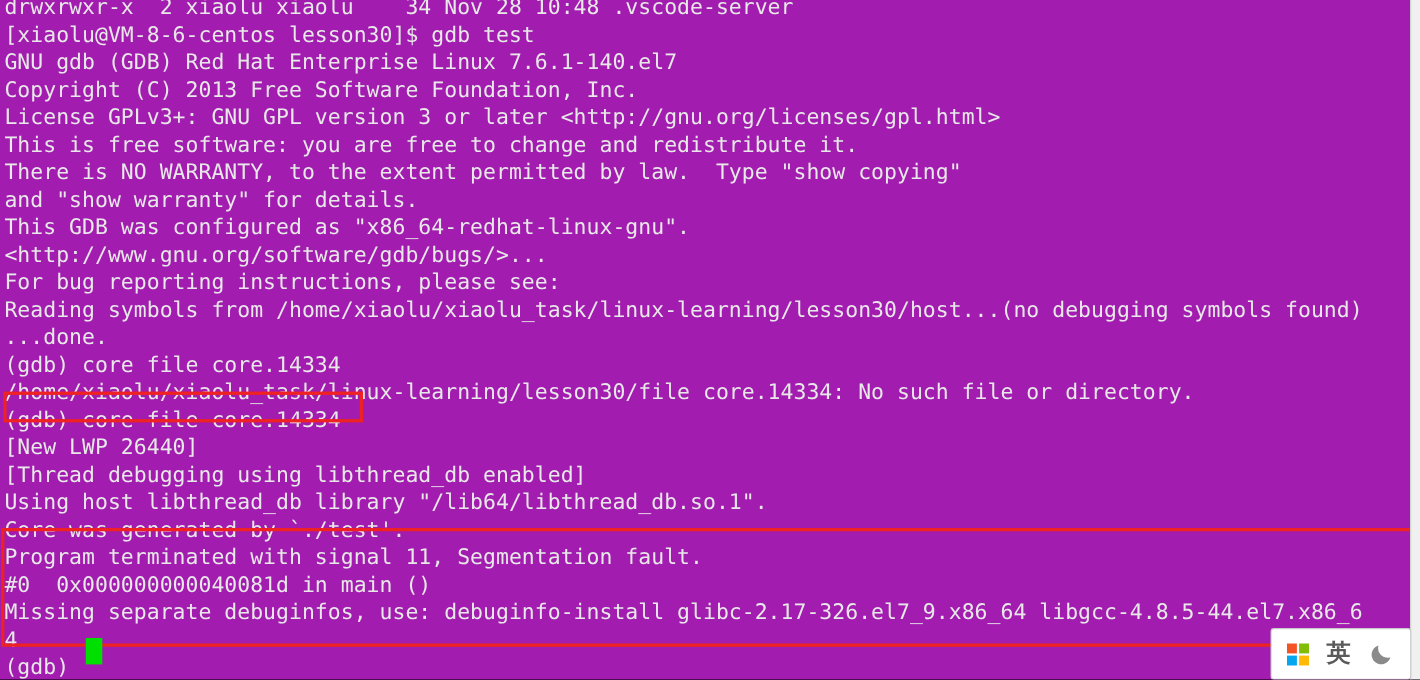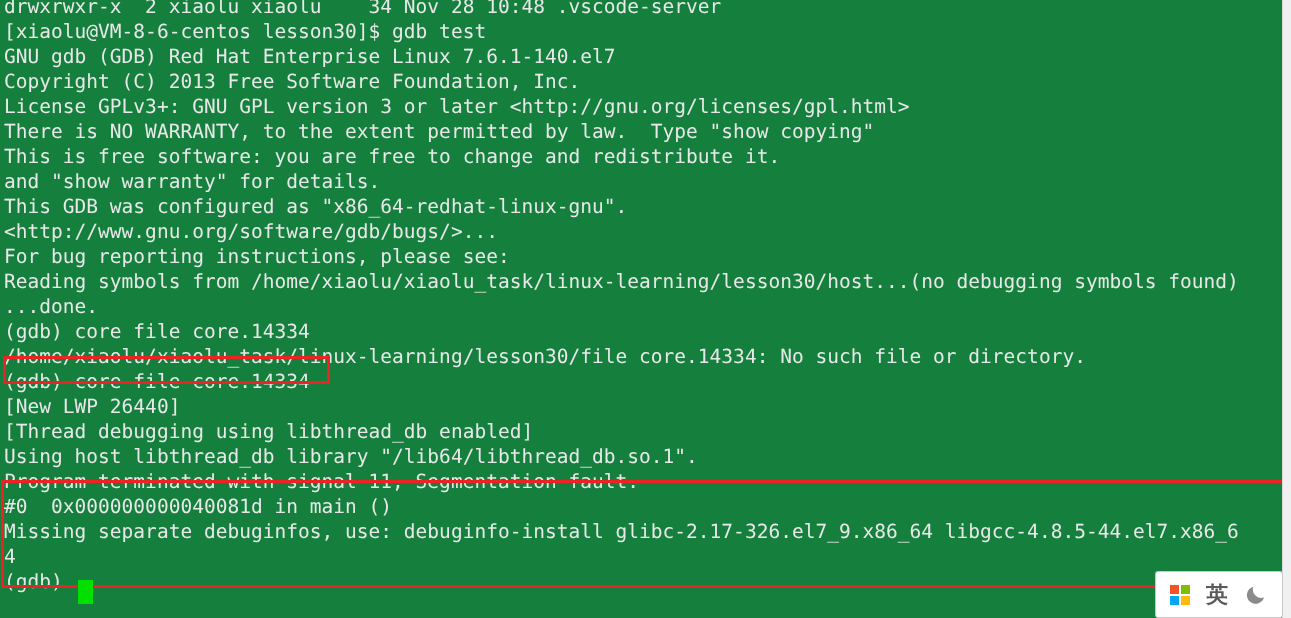--- a/index.html
+++ b/index.html
@@ -21,21 +21,21 @@
     position: absolute;
     top: 0; right: 0;
     width: 9px; height: 618px;
     background: #f0f0f0;
     border-left: 1px solid #d8d8d8;
   }
   #term {
     position: absolute;
     left: 0; top: 0;
     width: 1282px; height: 618px;
-    background: #15803d;
+    background: #a21caf;
     overflow: hidden;
   }
   #lines {
     position: absolute;
     left: 4px;
     top: -6px;
     width: 1280px;
   }
   .line {
     color: #e8e8e8;
@@ -105,34 +105,35 @@
 
 <div id="screen">
 
   <div id="term">
     <div id="lines">
         <div class="line">drwxrwxr-x  2 xiaolu xiaolu    34 Nov 28 10:48 .vscode-server</div>
         <div class="line">[xiaolu@VM-8-6-centos lesson30]$ gdb test</div>
         <div class="line">GNU gdb (GDB) Red Hat Enterprise Linux 7.6.1-140.el7</div>
         <div class="line">Copyright (C) 2013 Free Software Foundation, Inc.</div>
         <div class="line">License GPLv3+: GNU GPL version 3 or later &lt;http://gnu.org/licenses/gpl.html&gt;</div>
+        <div class="line">This is free software: you are free to change and redistribute it.</div>
         <div class="line">There is NO WARRANTY, to the extent permitted by law.  Type "show copying"</div>
-        <div class="line">This is free software: you are free to change and redistribute it.</div>
         <div class="line">and "show warranty" for details.</div>
         <div class="line">This GDB was configured as "x86_64-redhat-linux-gnu".</div>
         <div class="line">&lt;http://www.gnu.org/software/gdb/bugs/&gt;...</div>
         <div class="line">For bug reporting instructions, please see:</div>
         <div class="line">Reading symbols from /home/xiaolu/xiaolu_task/linux-learning/lesson30/host...(no debugging symbols found)</div>
         <div class="line">...done.</div>
         <div class="line">(gdb) core file core.14334</div>
         <div class="line">/home/xiaolu/xiaolu_task/linux-learning/lesson30/file core.14334: No such file or directory.</div>
         <div class="line">(gdb) core-file core.14334</div>
         <div class="line">[New LWP 26440]</div>
         <div class="line">[Thread debugging using libthread_db enabled]</div>
         <div class="line">Using host libthread_db library "/lib64/libthread_db.so.1".</div>
+        <div class="line">Core was generated by `./test'.</div>
         <div class="line">Program terminated with signal 11, Segmentation fault.</div>
         <div class="line">#0  0x000000000040081d in main ()</div>
         <div class="line">Missing separate debuginfos, use: debuginfo-install glibc-2.17-326.el7_9.x86_64 libgcc-4.8.5-44.el7.x86_6</div>
         <div class="line">4</div>
         <div class="line">(gdb) </div>
       </div>
 
     <div class="redbox" id="redbox-1"></div>
     <div class="redbox" id="redbox-2"></div>
 

